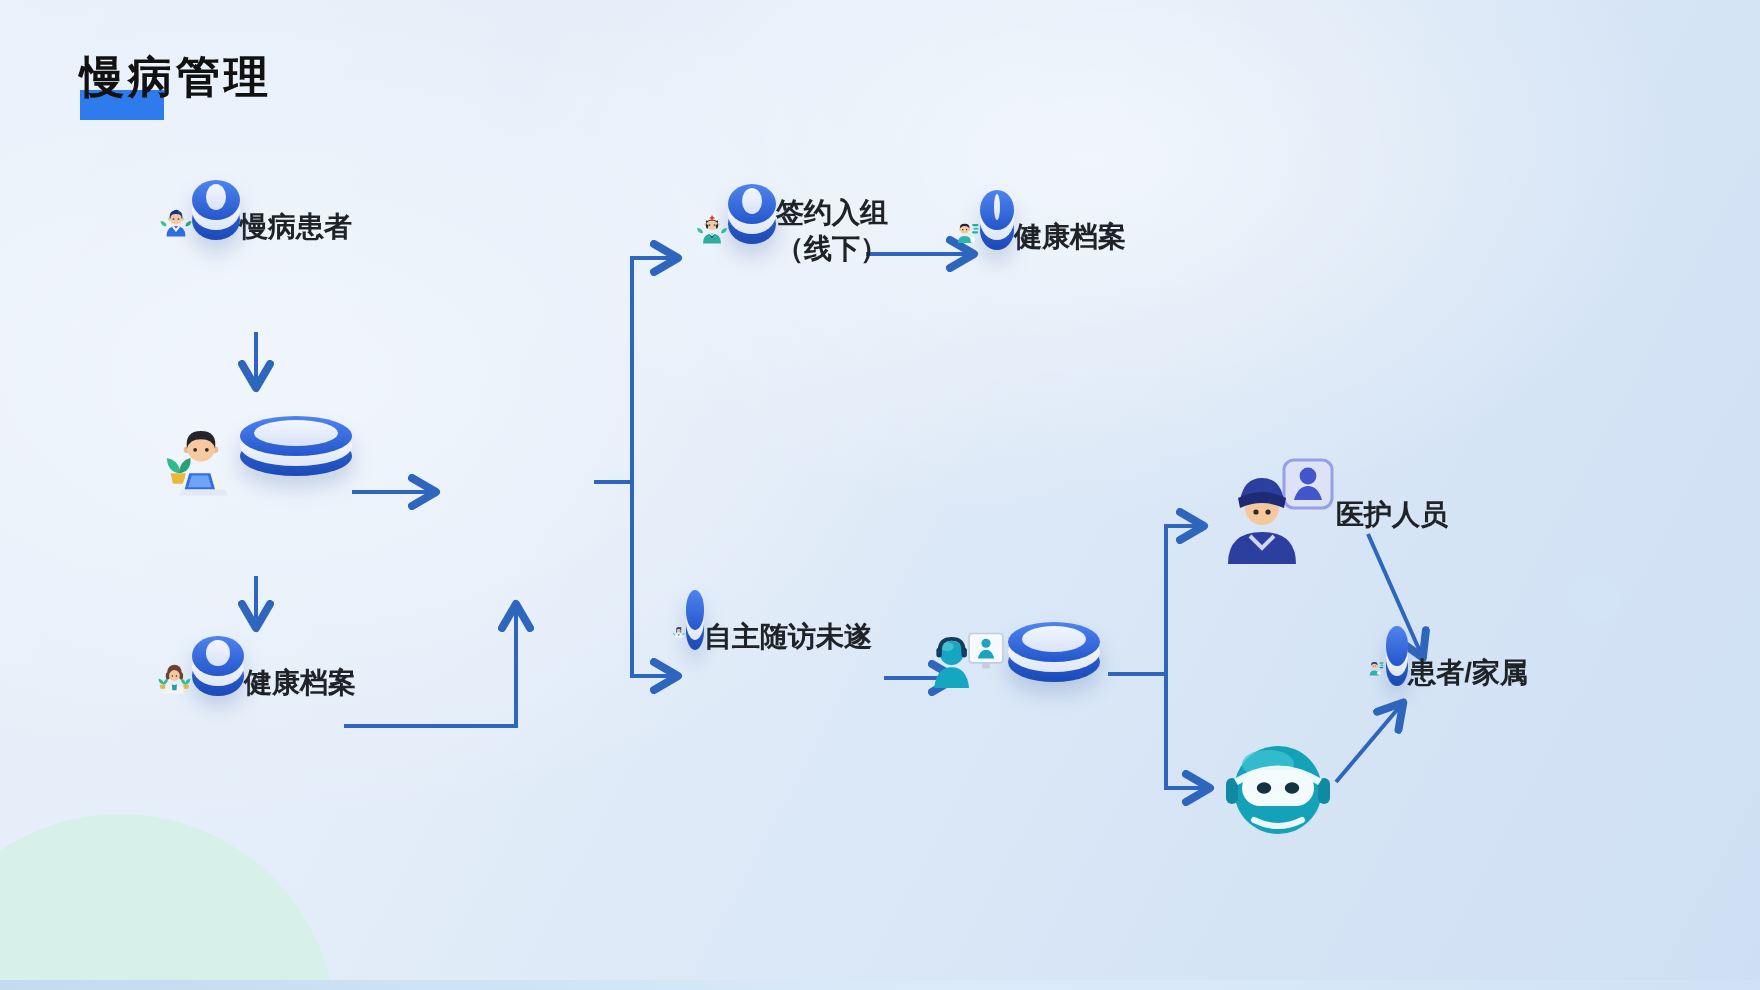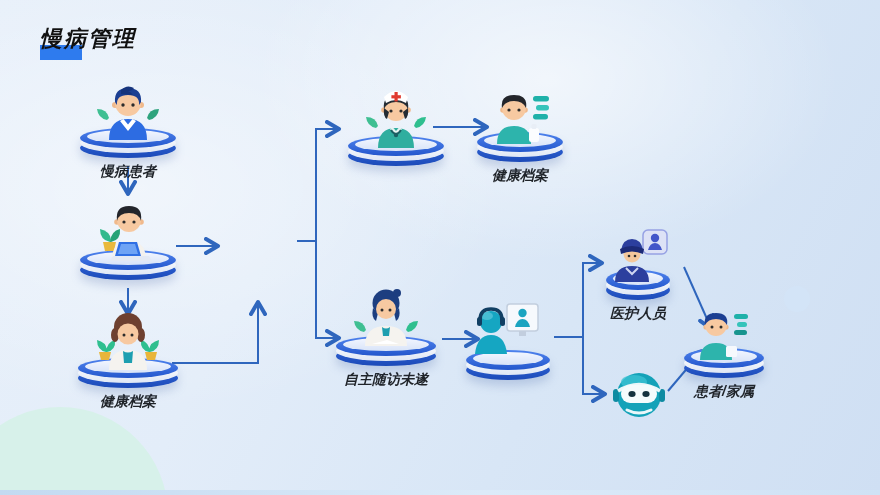--- a/index.html
+++ b/index.html
@@ -1,31 +1,31 @@
 <!DOCTYPE html>
 <html><head>
 <meta charset="utf-8">
 <style>
   html,body{margin:0;padding:0;}
   body{font-family:"Liberation Sans","DejaVu Sans",sans-serif;}
   .stage{position:relative;width:880px;height:495px;overflow:hidden;
     background:
       radial-gradient(420px 260px at 62% 16%, rgba(255,255,255,.6), rgba(255,255,255,0) 70%),
       radial-gradient(520px 320px at 16% 38%, rgba(255,255,255,.45), rgba(255,255,255,0) 70%),
-      linear-gradient(118deg,#e8f0fa 0%,#e3edf9 35%,#d8e6f6 65%,#cfdff3 100%); font-style: italic;}
+      linear-gradient(118deg,#e8f0fa 0%,#e3edf9 35%,#d8e6f6 65%,#cfdff3 100%);}
   .deco-mint{position:absolute;left:-48px;bottom:-128px;width:216px;height:216px;border-radius:50%;background:#d7f1ea;}
   .deco-dot{position:absolute;left:784px;top:286px;width:26px;height:26px;border-radius:50%;background:#d3e4f7;}
   .bottom-strip{position:absolute;left:0;right:0;bottom:0;height:5px;background:linear-gradient(90deg,#c3daf1,#dcebf9 55%,#cfe2f5);}
   .title-wrap{position:absolute;left:40px;top:26px;z-index:5;}
   .title-accent{position:absolute;left:0px;top:19px;width:42px;height:15px;background:#2e7bee;}
   .title-text{position:relative;font-size:22px;font-weight:bold;color:#111;letter-spacing:2px;line-height:1.2;}
   .flow{position:absolute;inset:0;}
   .edges{position:absolute;left:0;top:0;z-index:1;}
   .edges path{stroke:#2f66bd;stroke-width:2;fill:none;}
-  .node{position:absolute;display:flex;flex-direction:column;align-items:center;z-index:2;}
+  .node{position:absolute;display:flex;flex-direction:row;align-items:center;z-index:2;}
   .figure{position:relative;z-index:3;display:block;}
   .plat{position:relative;z-index:2;height:30px;margin-top:-12px;filter:drop-shadow(0 6px 5px rgba(60,90,160,.22));}
   .plat i{position:absolute;left:0;right:0;border-radius:50%;display:block;}
   .plat .p3{top:10px;height:20px;background:linear-gradient(180deg,#3166d8,#1c4ab8);}
   .plat .p2{top:5px;height:20px;background:linear-gradient(180deg,#ffffff,#dfe7f5);}
   .plat .p1{top:0;height:20px;background:linear-gradient(180deg,#4f83ee,#2457cc);}
   .plat .p0{top:2px;left:7px;right:7px;height:13px;background:linear-gradient(180deg,#f2f6ff,#d8e3f8);}
   .nlabel{margin-top:4px;font-size:14px;font-weight:600;color:#1f2328;text-align:center;line-height:1.3;white-space:nowrap;}
 </style>
 </head>
@@ -153,20 +153,21 @@
         <rect x="27.4" y="17.2" width="9.5" height="3.2" fill="#e03b30"></rect>
         <circle cx="27" cy="33" r="1.6" fill="#2c2c2c"></circle>
           <circle cx="37" cy="33" r="1.6" fill="#2c2c2c"></circle>
       </svg>
       <div class="plat" style="width:96px">
           <i class="p3"></i>
           <i class="p2"></i>
           <i class="p1"></i>
           <i class="p0"></i>
         </div>
+      <div class="nlabel"><span>签约入组</span><br><span>（线下）</span></div>
     </div>
 
     <div class="node" style="left:477px;top:88px;width:86px">
       <svg class="figure" width="66" height="56" viewBox="0 0 66 56">
         <rect x="46" y="8" width="16" height="5.5" rx="2.7" fill="#1fb1a9"></rect>
         <rect x="49" y="17" width="13" height="5.5" rx="2.7" fill="#35c3ba"></rect>
         <rect x="46" y="26" width="15" height="5.5" rx="2.7" fill="#1fb1a9"></rect>
         <path d="M10 56 q0 -18 17 -18 q17 0 17 18 z" fill="#2db4ac"></path>
         <circle cx="16" cy="22" r="2.8" fill="#f0b98c"></circle>
           <circle cx="38" cy="22" r="2.8" fill="#f0b98c"></circle>

